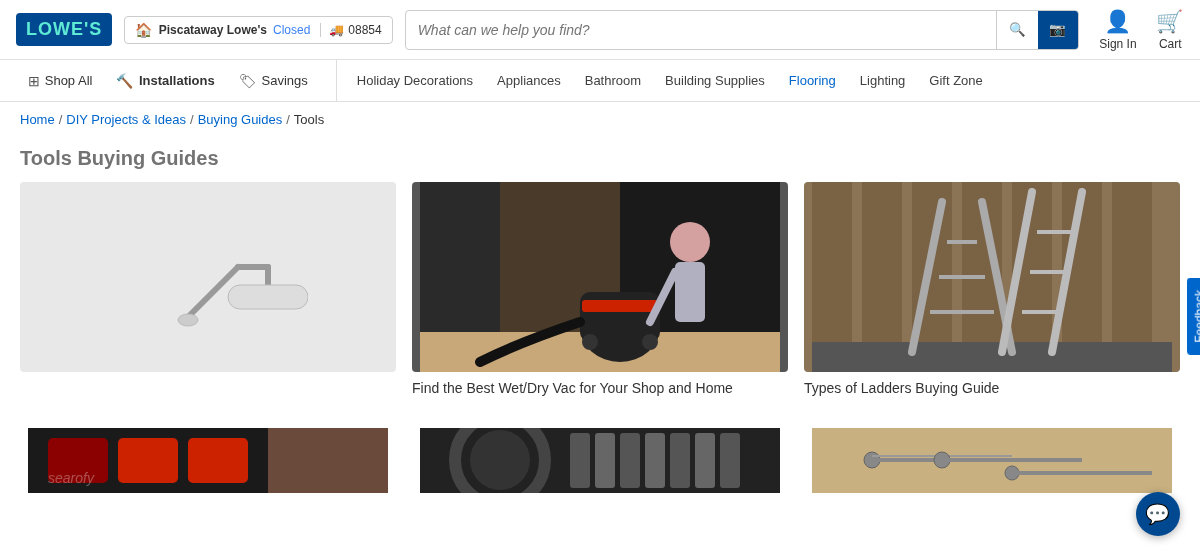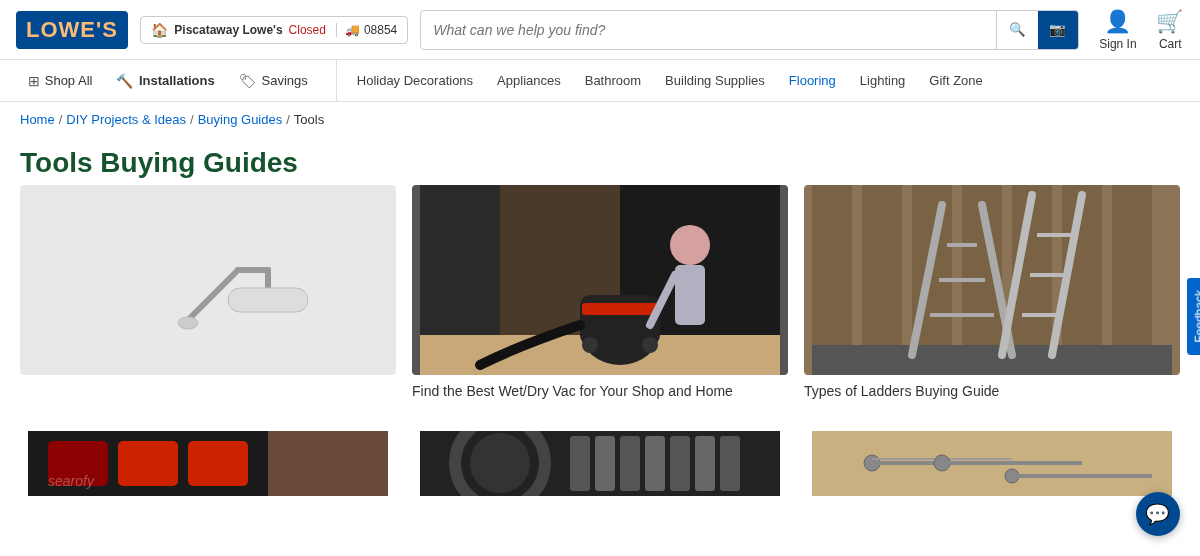--- a/index.html
+++ b/index.html
@@ -1,25 +1,25 @@
 <!DOCTYPE html>
 <html><head>
   <meta charset="utf-8">
   <style>
     * { box-sizing: border-box; margin: 0; padding: 0; }
     body { font-family: -apple-system, BlinkMacSystemFont, 'Segoe UI', Arial, sans-serif; background: #fff; font-size: 14px; color: #333; }
 
     
     .header { display: flex; align-items: center; padding: 8px 16px; background: #fff; border-bottom: 1px solid #e0e0e0; gap: 12px; height: 60px; }
     .logo-box { background: #004990; border-radius: 4px; padding: 6px 10px; display: flex; align-items: center; justify-content: center; min-width: 80px; }
-    .logo-text { color: #fdba74; font-weight: 900; font-size: 22px; letter-spacing: 1px; }
+    .logo-text { color: #5eead4; font-weight: 900; font-size: 18px; letter-spacing: 1px; }
     .store-info { display: flex; align-items: center; gap: 6px; border: 1px solid #ccc; border-radius: 4px; padding: 5px 10px; font-size: 12px; color: #333; white-space: nowrap; cursor: pointer; }
     .store-info .store-icon { color: #666; font-size: 14px; }
     .store-name { font-weight: 600; }
-    .store-status { color: #b91c1c; font-weight: 500; }
+    .store-status { color: #3b82f6; font-weight: 500; }
     .store-zip { display: flex; align-items: center; gap: 4px; border-left: 1px solid #ccc; padding-left: 8px; margin-left: 4px; }
     .search-bar { flex: 1; display: flex; align-items: center; border: 1px solid #ccc; border-radius: 4px; overflow: hidden; height: 40px; }
     .search-input { flex: 1; border: none; outline: none; padding: 0 12px; font-size: 14px; color: #15803d; font-style: italic; }
     .search-btn { background: #fff; border: none; border-left: 1px solid #ccc; padding: 0 12px; cursor: pointer; height: 100%; display: flex; align-items: center; color: #666; }
     .camera-btn { background: #004990; border: none; padding: 0 12px; cursor: pointer; height: 100%; display: flex; align-items: center; color: #fff; }
     .header-actions { display: flex; align-items: center; gap: 20px; margin-left: 8px; }
     .header-action { display: flex; flex-direction: column; align-items: center; cursor: pointer; font-size: 12px; color: #333; gap: 2px; }
     .header-action .icon { font-size: 22px; color: #333; }
 
     
@@ -33,21 +33,21 @@
     .nav-secondary .nav-item.blue { color: #0066cc; }
 
     
     .breadcrumb { padding: 10px 20px; font-size: 13px; display: flex; align-items: center; gap: 4px; }
     .breadcrumb a { color: #0066cc; text-decoration: none; }
     .breadcrumb .sep { color: #666; }
     .breadcrumb .current { color: #333; }
 
     
     .main { padding: 10px 20px 20px; }
-    .page-title { font-size: 28px; font-weight: 700; color: #14532d; margin-bottom: 6px; }
+    .page-title { font-size: 20px; font-weight: 700; color: #737373; margin-bottom: 12px; }
 
     
     .cards-grid { display: grid; grid-template-columns: repeat(3, 1fr); gap: 16px; }
     .card { cursor: pointer; }
     .card-img { width: 100%; height: 190px; border-radius: 4px; overflow: hidden; background: #f0f0f0; display: flex; align-items: center; justify-content: center; }
     .card-img.paint-roller { background: #e8e8e8; }
     .card-img.vacuum { background: #555; }
     .card-img.ladder { background: #8B7355; }
     .card-title { font-size: 14px; color: #333; margin-top: 8px; font-weight: 400; }
 

